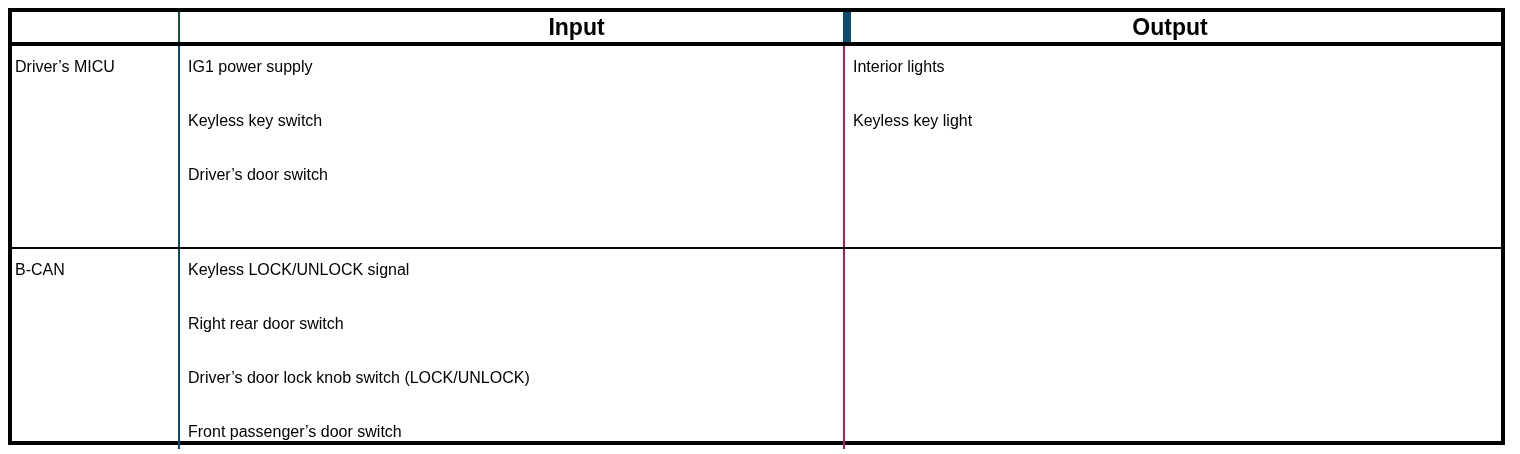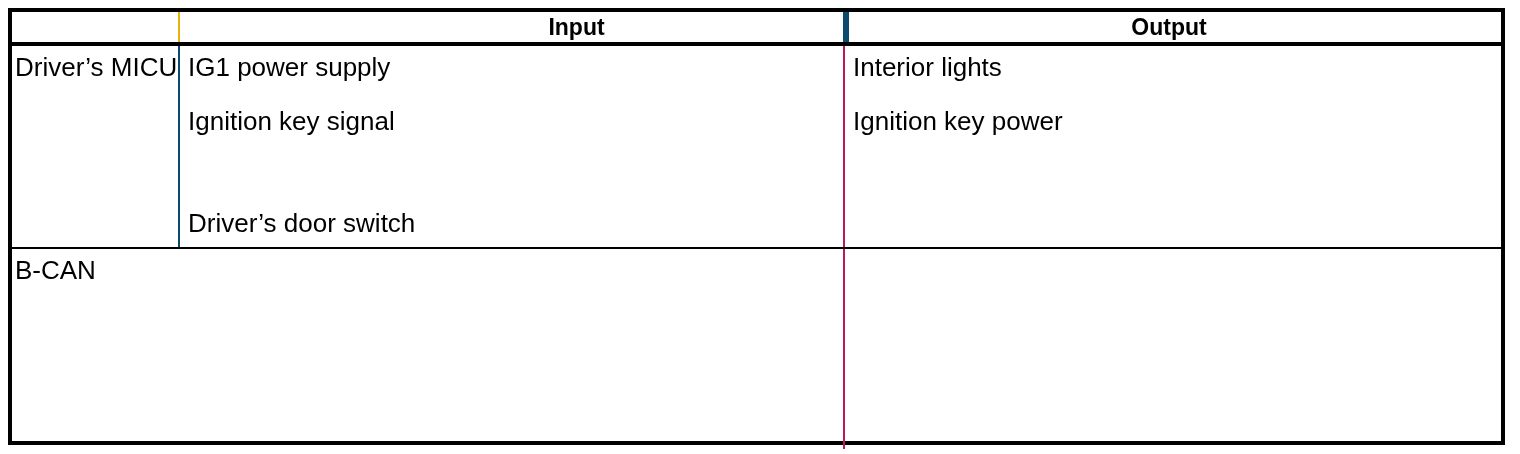--- a/index.html
+++ b/index.html
@@ -42,22 +42,22 @@
     height: 30px;
     line-height: 30px;
     text-align: center;
     font-size: 23px;
     font-weight: bold;
     box-sizing: border-box;
     white-space: nowrap;
     overflow: hidden;
   }
   .hdr-corner   { left: 0px;   width: 166px; }
-  .hdr-input    { left: 166px; width: 795px; border-left: 2px solid #eab308; }
-  .hdr-output   { left: 831px; width: 646px; border-left: 6px solid #0c4a6e; }
+  .hdr-input    { left: 166px; width: 795px; border-left: 2px solid #14532d; }
+  .hdr-output   { left: 831px; width: 646px; border-left: 8px solid #0c4a6e; }
 
   .body-rows {
     position: absolute;
     left: 0;
     top: 34px;
     right: 0;
     bottom: 0;
   }
 
   .data-row {
@@ -75,32 +75,32 @@
     box-sizing: border-box;
     padding: 0;
   }
   .cell-source { left: 0px;   width: 166px; }
   .cell-input  { left: 166px; width: 665px; border-left: 2px solid #0c4a6e; }
   .cell-output { left: 831px; width: 658px; border-left: 2px solid #be185d; }
 
   .line {
     position: absolute;
     left: 5px;
-    font-size: 26px;
+    font-size: 16px;
     line-height: 24px;
     white-space: nowrap;
     letter-spacing: 0px;
   }
   .cell-source .line { left: 3px; }
   .cell-input  .line { left: 8px; }
   .cell-output .line { left: 8px; }
 
   .line-0 { top: 9px;   }
   .line-1 { top: 63px;  }
-  .line-2 { top: 117px; margin-top: 48px; }
+  .line-2 { top: 117px; }
   .line-3 { top: 171px; }
 </style>
 </head>
 <body>
 
 <div id="spec-table">
 
   <div class="header-row">
     <div class="hdr-cell hdr-corner"></div>
     <div class="hdr-cell hdr-input">Input</div>
@@ -108,30 +108,36 @@
   </div>
 
   <div class="body-rows">
 
     <div class="data-row row-0">
       <div class="cell cell-source">
         <div class="line line-0">Driver’s MICU</div>
       </div>
       <div class="cell cell-input">
         <div class="line line-0">IG1 power supply</div>
-        <div class="line line-1">Ignition key signal</div>
+        <div class="line line-1">Keyless key switch</div>
         <div class="line line-2">Driver’s door switch</div>
       </div>
       <div class="cell cell-output">
         <div class="line line-0">Interior lights</div>
-        <div class="line line-1">Ignition key power</div>
+        <div class="line line-1">Keyless key light</div>
       </div>
     </div>
 
     <div class="data-row row-1">
       <div class="cell cell-source">
         <div class="line line-0">B-CAN</div>
+      </div>
+      <div class="cell cell-input">
+        <div class="line line-0">Keyless LOCK/UNLOCK signal</div>
+        <div class="line line-1">Right rear door switch</div>
+        <div class="line line-2">Driver’s door lock knob switch (LOCK/UNLOCK)</div>
+        <div class="line line-3">Front passenger’s door switch</div>
       </div>
       <div class="cell cell-output"></div>
     </div>
 
   </div>
 </div>
 
 </body></html>

